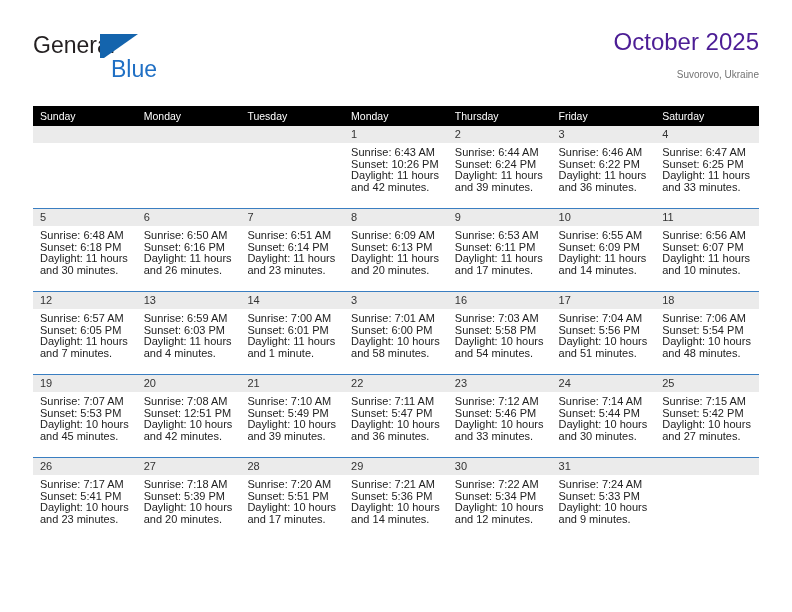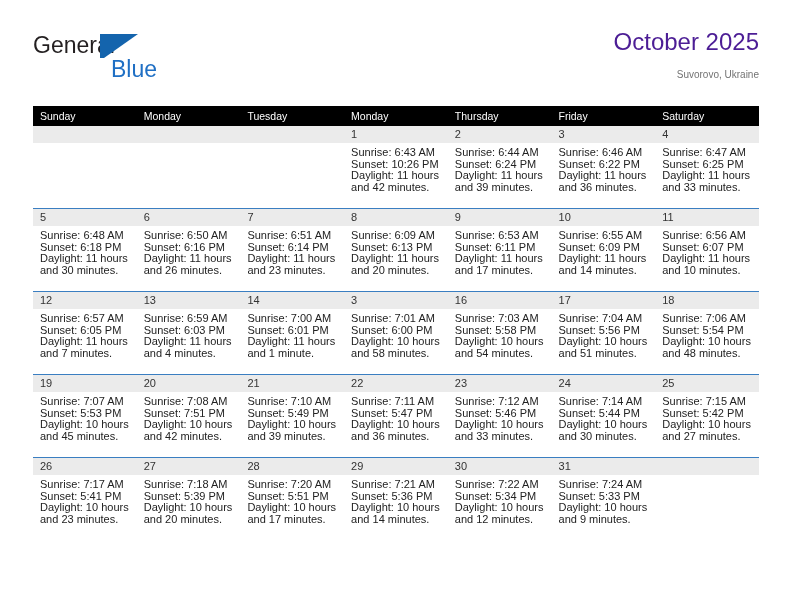--- a/index.html
+++ b/index.html
@@ -411,21 +411,21 @@
                 <div>Sunset: 5:53 PM</div>
                 <div class="daylight">Daylight: 10 hours and 45 minutes.</div>
               </div>
             </div>
           </td>
           <td>
             <div class="cell-inner">
               <div class="daynum-band">20</div>
               <div class="cell-body">
                 <div>Sunrise: 7:08 AM</div>
-                <div>Sunset: 7:51 PM</div>
+                <div>Sunset: 12:51 PM</div>
                 <div class="daylight">Daylight: 10 hours and 42 minutes.</div>
               </div>
             </div>
           </td>
           <td>
             <div class="cell-inner">
               <div class="daynum-band">21</div>
               <div class="cell-body">
                 <div>Sunrise: 7:10 AM</div>
                 <div>Sunset: 5:49 PM</div>

